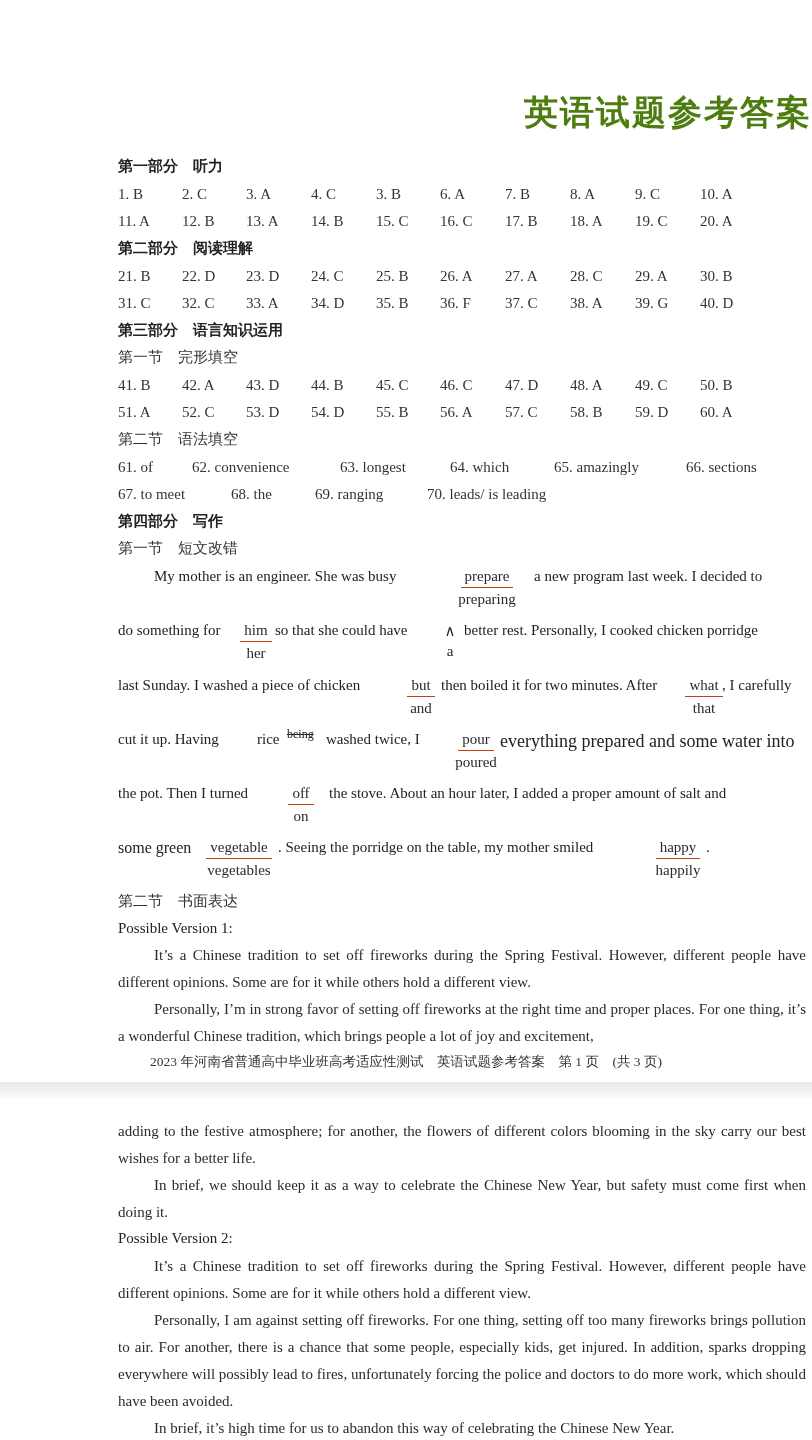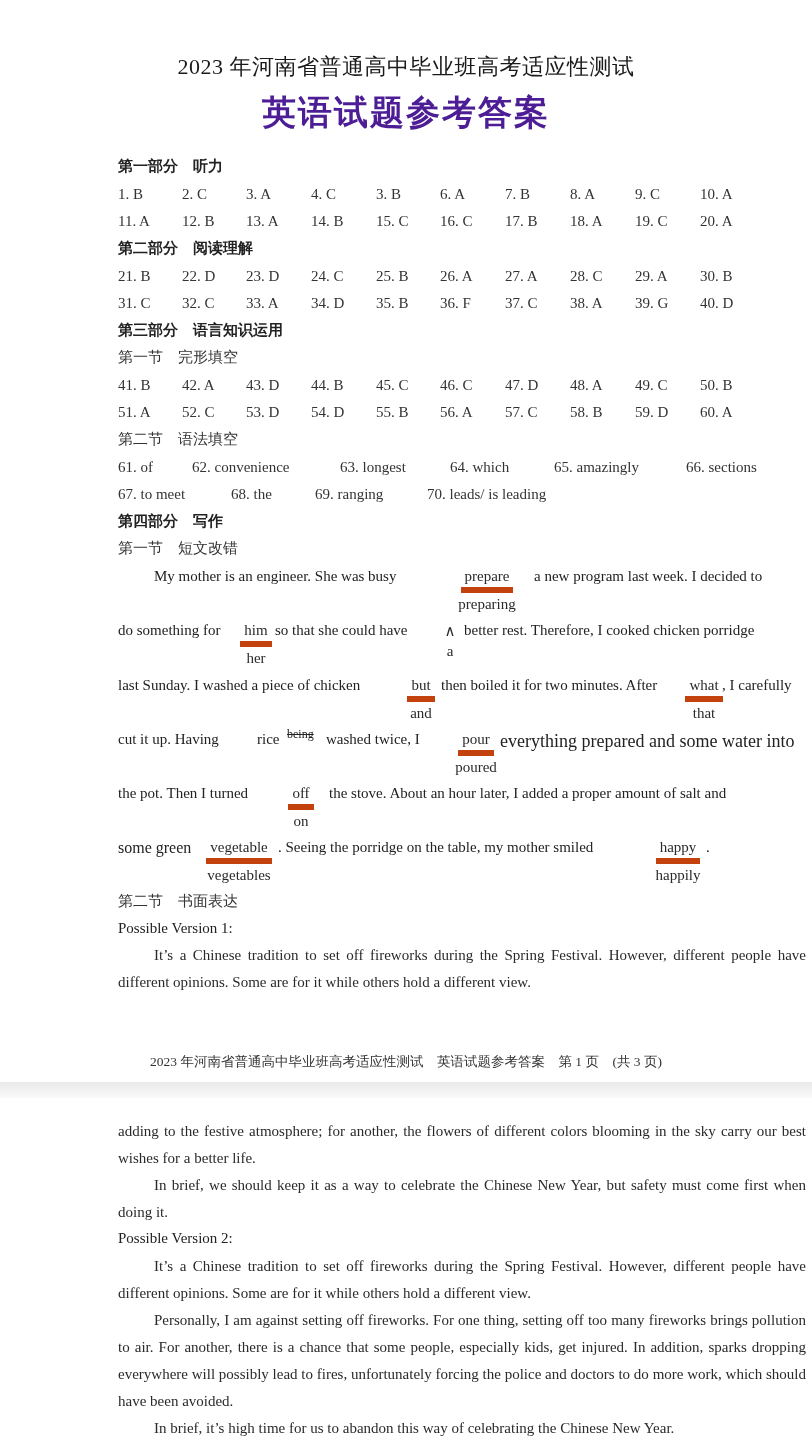--- a/index.html
+++ b/index.html
@@ -5,38 +5,37 @@
   html, body { margin:0; padding:0; }
   body { width:812px; height:1440px; background:#fff; position:relative; overflow:hidden;
          font-family:"Liberation Serif","DejaVu Serif",serif; color:#222; }
   .page { position:absolute; left:0; width:812px; background:#fff; }
   #page1 { top:0; height:1082px; }
   #page2 { top:1098px; height:342px; }
   .gap { position:absolute; left:0; top:1082px; width:812px; height:16px;
          background:linear-gradient(#e9e9e9,#f3f3f3 60%,#fafafa); }
   .abs { position:absolute; white-space:nowrap; }
   .title1 { top:52px; left:0; width:812px; text-align:center; font-size:22px; letter-spacing:0.5px; color:#1a1a1a; }
-  .title2 { top:90px; left:0; width:812px; text-align:center; font-size:34px; font-weight:bold;
-            font-family:"DejaVu Sans",sans-serif; letter-spacing:2px; color:#4c1d95; }
+  .title2 { top:90px; left:0; width:812px; text-align:right; font-size:34px; font-weight:bold;
+            font-family:"DejaVu Sans",sans-serif; letter-spacing:2px; color:#4d7c0f; }
   .h-part { font-family:"DejaVu Sans",sans-serif; font-weight:bold; font-size:15px; color:#222; }
   .h-sect { font-family:"DejaVu Serif",serif; font-size:15px; color:#333; }
   .ans { position:absolute; font-size:15px; color:#333; }
   .para { position:absolute; left:118px; width:688px; font-size:15px; line-height:27px; color:#2a2a2a;
           text-align:justify; }
   .ind { text-indent:36px; }
   .corr { position:absolute; text-align:center; font-size:15px; color:#2a2a2a; }
-  .corr .w { display:inline-block; border-bottom:6px solid #c2410c; padding:0 4px 2px; }
+  .corr .w { display:inline-block; border-bottom:1px solid #c2410c; padding:0 4px 2px; }
   .corr .c { display:block; margin-top:3px; }
   .footer { top:1053px; left:0; width:812px; text-align:center; font-size:13.5px; color:#333; }
 </style>
 </head>
 <body>
 
 <div class="page" id="page1">
-  <div class="abs title1">2023 年河南省普通高中毕业班高考适应性测试</div>
   <div class="abs title2">英语试题参考答案</div>
 
   <div class="abs h-part" style="top:157px;left:118px;">第一部分　听力</div>
   <div>
     <span class="ans" style="top:186px;left:118px">1. B</span>
     <span class="ans" style="top:186px;left:182px">2. C</span>
     <span class="ans" style="top:186px;left:246px">3. A</span>
     <span class="ans" style="top:186px;left:311px">4. C</span>
     <span class="ans" style="top:186px;left:376px">3. B</span>
     <span class="ans" style="top:186px;left:440px">6. A</span>
@@ -138,21 +137,21 @@
     <span class="abs" style="top:622px;left:118px;font-size:15px">do something for</span>
     <span class="corr" style="top:622px;left:238px;width:36px">
       <span class="w">him</span>
       <span class="c">her</span>
     </span>
     <span class="abs" style="top:622px;left:275px;font-size:15px">so that she could have</span>
     <span class="corr" style="top:622px;left:440px;width:20px">
       <span>∧</span>
       <span class="c">a</span>
     </span>
-    <span class="abs" style="top:622px;left:464px;font-size:15px">better rest. Therefore, I cooked chicken porridge</span>
+    <span class="abs" style="top:622px;left:464px;font-size:15px">better rest. Personally, I cooked chicken porridge</span>
 
     <span class="abs" style="top:677px;left:118px;font-size:15px">last Sunday. I washed a piece of chicken</span>
     <span class="corr" style="top:677px;left:404px;width:34px">
       <span class="w">but</span>
       <span class="c">and</span>
     </span>
     <span class="abs" style="top:677px;left:441px;font-size:15px">then boiled it for two minutes. After</span>
     <span class="corr" style="top:677px;left:684px;width:40px">
       <span class="w">what</span>
       <span class="c">that</span>
@@ -185,20 +184,21 @@
     <span class="corr" style="top:839px;left:650px;width:56px">
       <span class="w">happy</span>
       <span class="c">happily</span>
     </span>
     <span class="abs" style="top:839px;left:706px;font-size:15px">.</span>
   </div>
 
   <div class="abs h-sect" style="top:892px;left:118px;text-align:right;">第二节　书面表达</div>
   <div class="abs" style="top:920px;left:118px;font-size:15px">Possible Version 1:</div>
   <div class="para ind" style="top:942px">It’s a Chinese tradition to set off fireworks during the Spring Festival. However, different people have different opinions. Some are for it while others hold a different view.</div>
+  <div class="para ind" style="top:996px">Personally, I’m in strong favor of setting off fireworks at the right time and proper places. For one thing, it’s a wonderful Chinese tradition, which brings people a lot of joy and excitement,</div>
 
   <div class="abs footer">2023 年河南省普通高中毕业班高考适应性测试　英语试题参考答案　第 1 页　(共 3 页)</div>
 </div>
 
 <div class="gap"></div>
 
 <div class="page" id="page2">
   <div class="para ind" style="top:74px">In brief, we should keep it as a way to celebrate the Chinese New Year, but safety must come first when doing it.</div>
   <div class="para" style="top:20px">adding to the festive atmosphere; for another, the flowers of different colors blooming in the sky carry our best wishes for a better life.</div>
   <div class="abs" style="top:132px;left:118px;font-size:15px">Possible Version 2:</div>

